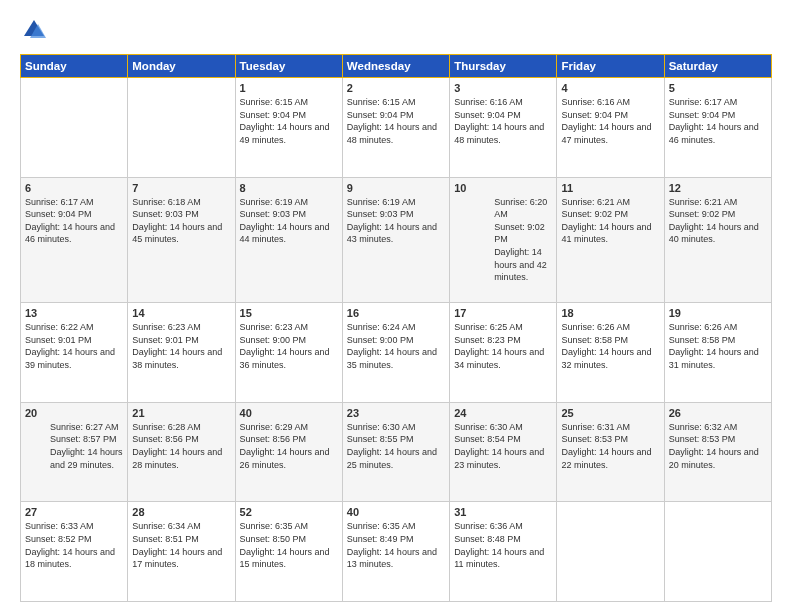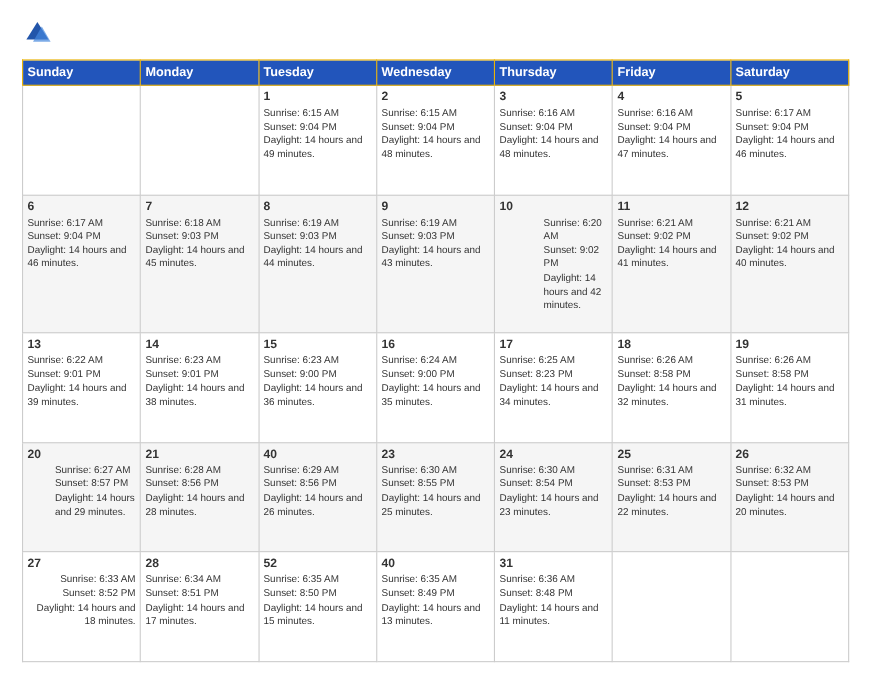--- a/index.html
+++ b/index.html
@@ -301,21 +301,21 @@
           <td>
             <span class="day-num">26</span>
             <div class="day-info" style="white-space: pre-line;">Sunrise: 6:32 AM
 Sunset: 8:53 PM
 Daylight: 14 hours and 20 minutes.</div>
           </td>
         </tr>
         <tr>
           <td>
             <span class="day-num">27</span>
-            <div class="day-info" style="white-space: pre-line; text-align: right;">Sunrise: 6:33 AM
+            <div class="day-info" style="white-space: pre-line;">Sunrise: 6:33 AM
 Sunset: 8:52 PM
 Daylight: 14 hours and 18 minutes.</div>
           </td>
           <td>
             <span class="day-num">28</span>
             <div class="day-info" style="white-space: pre-line;">Sunrise: 6:34 AM
 Sunset: 8:51 PM
 Daylight: 14 hours and 17 minutes.</div>
           </td>
           <td>

